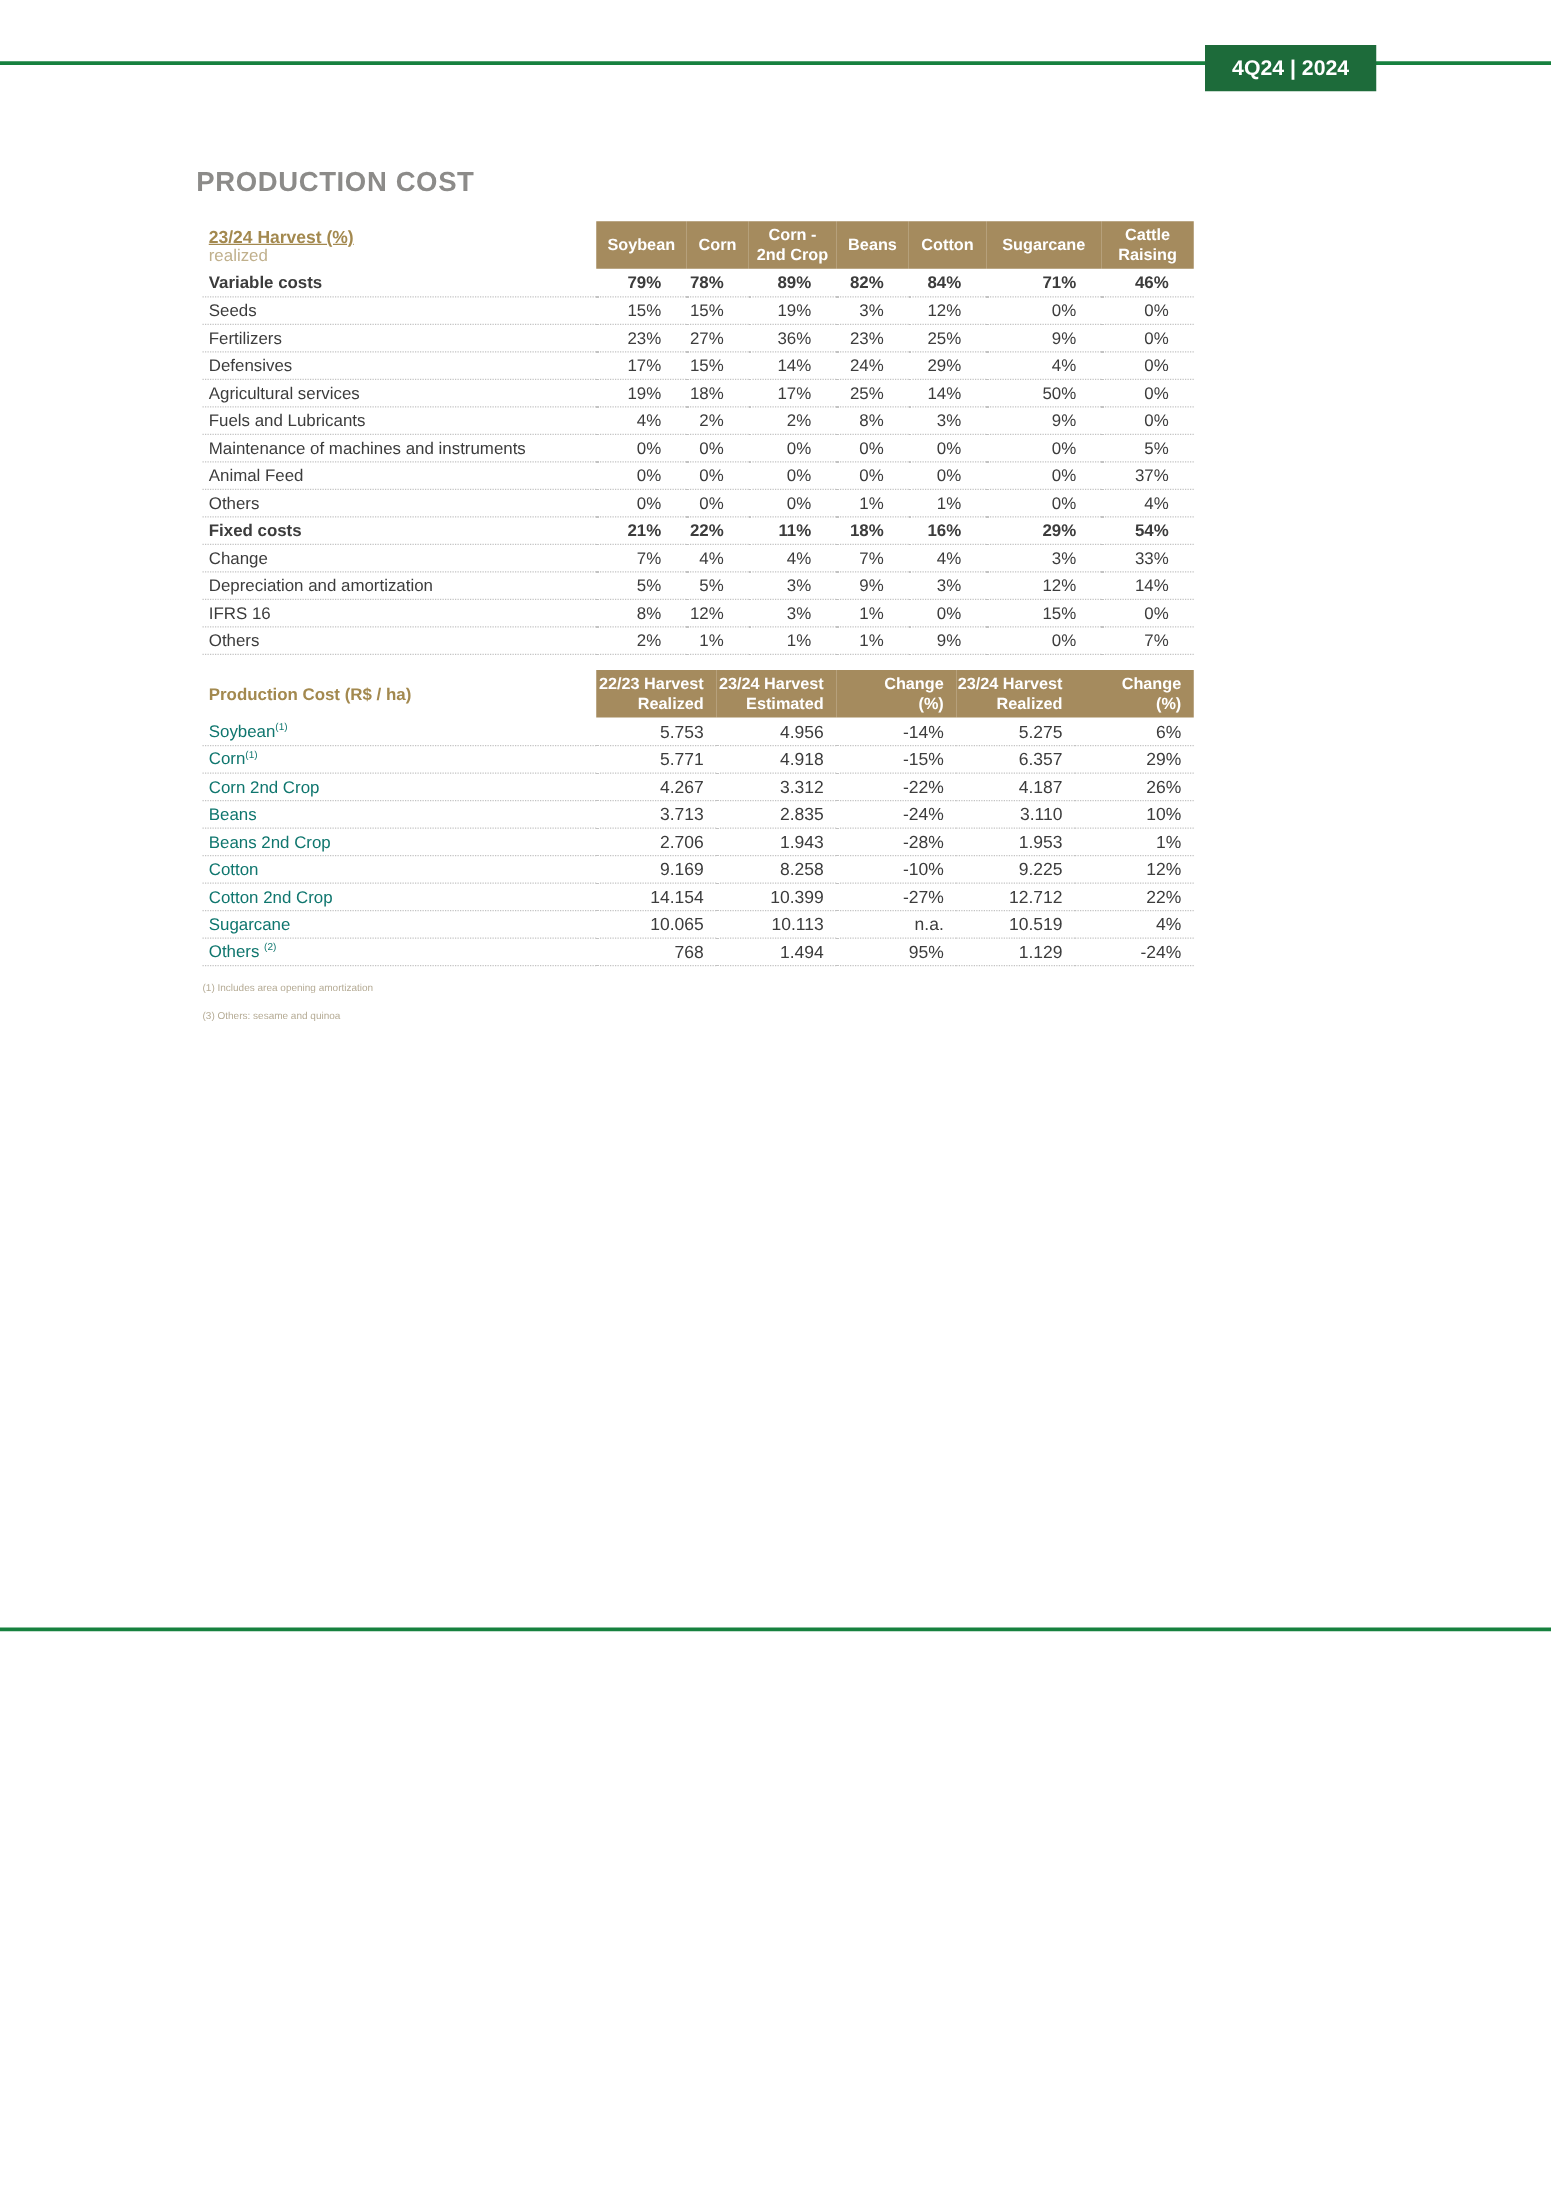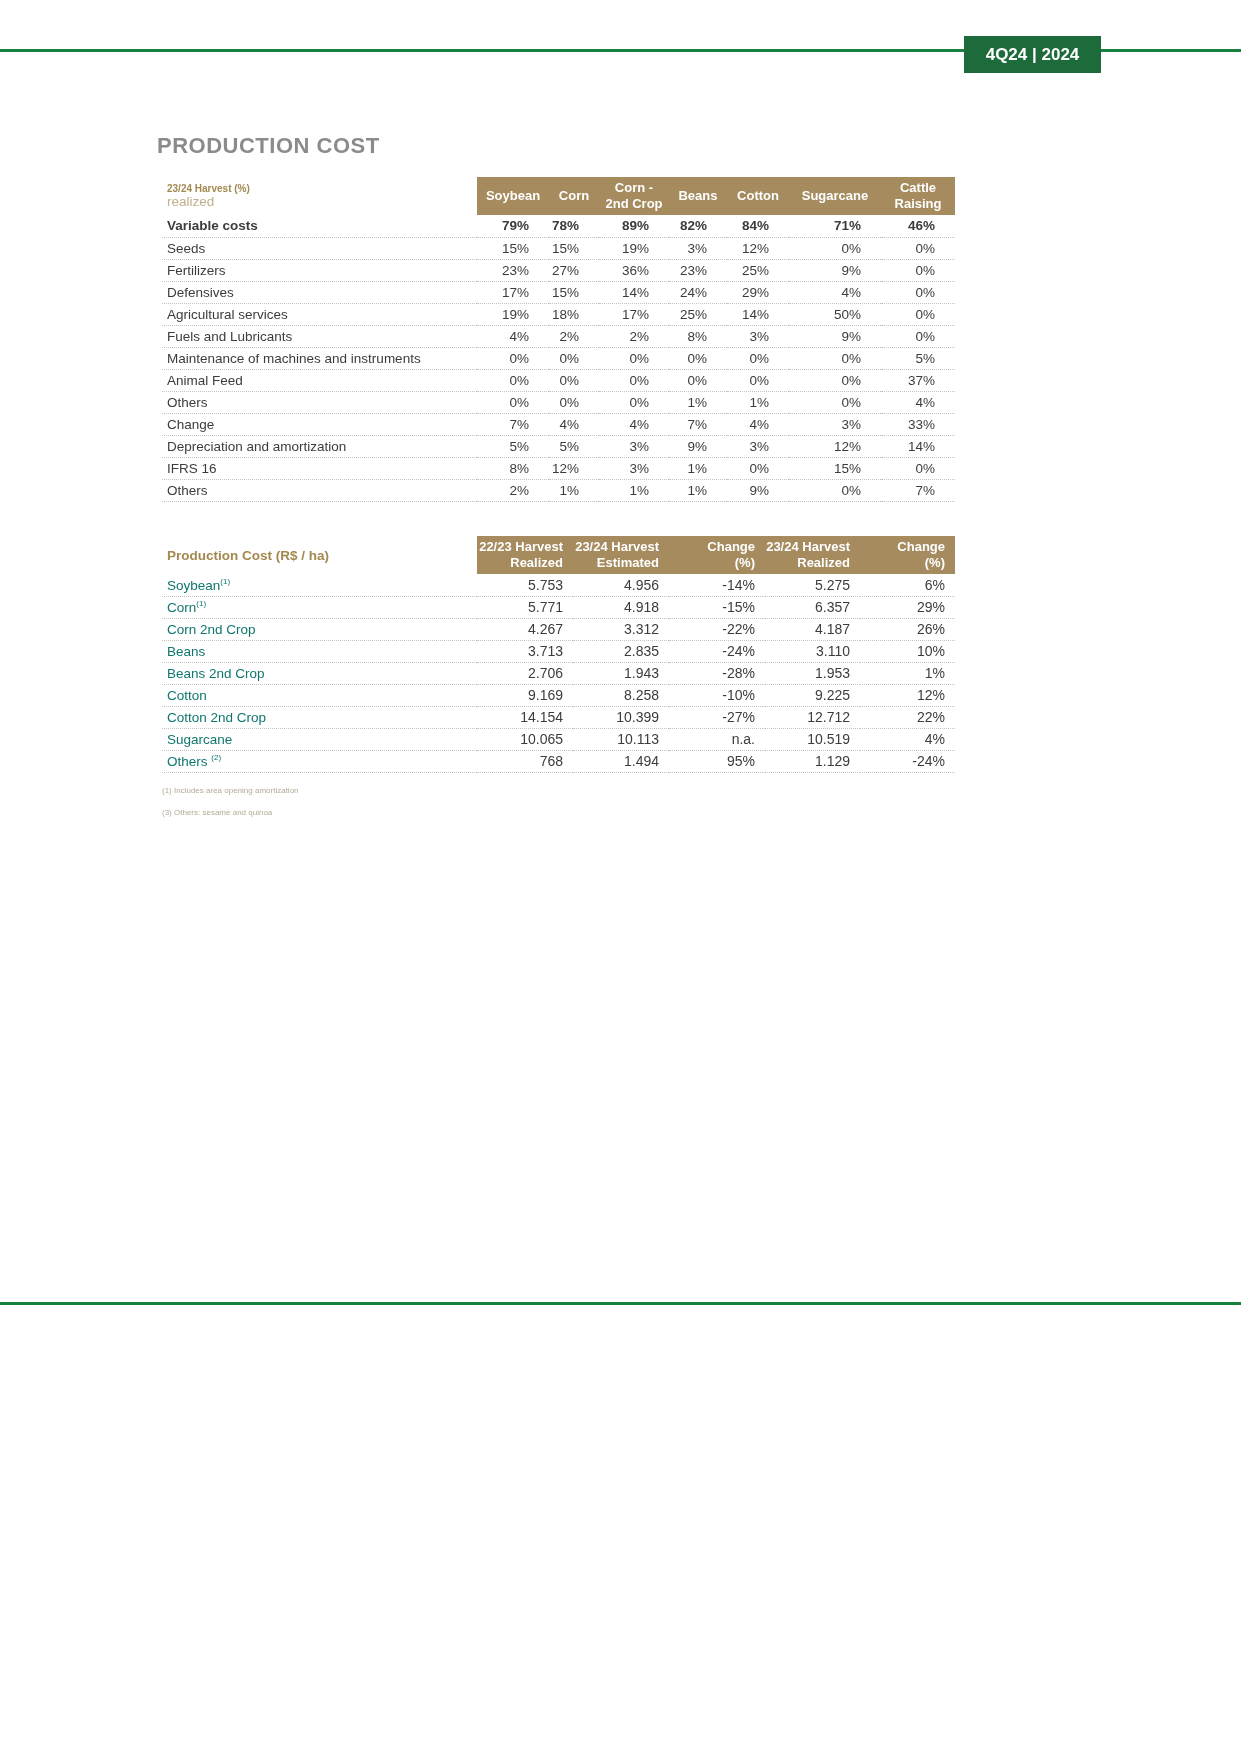--- a/index.html
+++ b/index.html
@@ -27,21 +27,21 @@
   .t1-wrap { top:177px; }
   .t2-wrap { top:536px; }
 
   table { border-collapse:collapse; width:100%; table-layout:fixed; font-size:13.5px; color:var(--text); }
   thead th { height:38px; vertical-align:middle; }
   th.col-h { background:var(--tan); color:#fff; font-weight:bold; font-size:13px; line-height:1.2;
              white-space:pre-line; }
   #t1 th.col-h { text-align:center; }
   #t2 th.col-h { text-align:right; padding-right:10px; }
   th.label-cell { text-align:left; vertical-align:middle; padding-left:5px; background:#fff; font-weight:normal; }
-  .tbl-label-1 { color:var(--brown); font-weight:bold; font-size:10px; display:block; }
+  .tbl-label-1 { color:var(--brown); font-weight:bold; font-size:14px; display:block;text-decoration:underline; }
   .tbl-label-2 { color:var(--brown-light); font-size:13.5px; display:block; }
   .tbl-label-single { color:var(--brown); font-weight:bold; font-size:13.5px; }
 
   tbody tr { border-bottom:1px dotted #c3c3c3; }
   tbody td { height:22px; vertical-align:middle; }
   td.row-label { text-align:left; padding-left:5px; }
   #t1 td.val { text-align:right; padding-right:20px; }
   #t2 td.val { text-align:right; padding-right:10px; font-size:14px; }
   #t2 td.row-label { color:#0f766e; }
   tr.bold td { font-weight:bold; }
@@ -180,20 +180,30 @@
           <tr>
             <td class="row-label">Others</td>
             <td class="val">0%</td>
             <td class="val">0%</td>
             <td class="val">0%</td>
             <td class="val">1%</td>
             <td class="val">1%</td>
             <td class="val">0%</td>
             <td class="val">4%</td>
           </tr>
+          <tr class="bold">
+            <td class="row-label">Fixed costs</td>
+            <td class="val">21%</td>
+            <td class="val">22%</td>
+            <td class="val">11%</td>
+            <td class="val">18%</td>
+            <td class="val">16%</td>
+            <td class="val">29%</td>
+            <td class="val">54%</td>
+          </tr>
           <tr>
             <td class="row-label">Change</td>
             <td class="val">7%</td>
             <td class="val">4%</td>
             <td class="val">4%</td>
             <td class="val">7%</td>
             <td class="val">4%</td>
             <td class="val">3%</td>
             <td class="val">33%</td>
           </tr>

